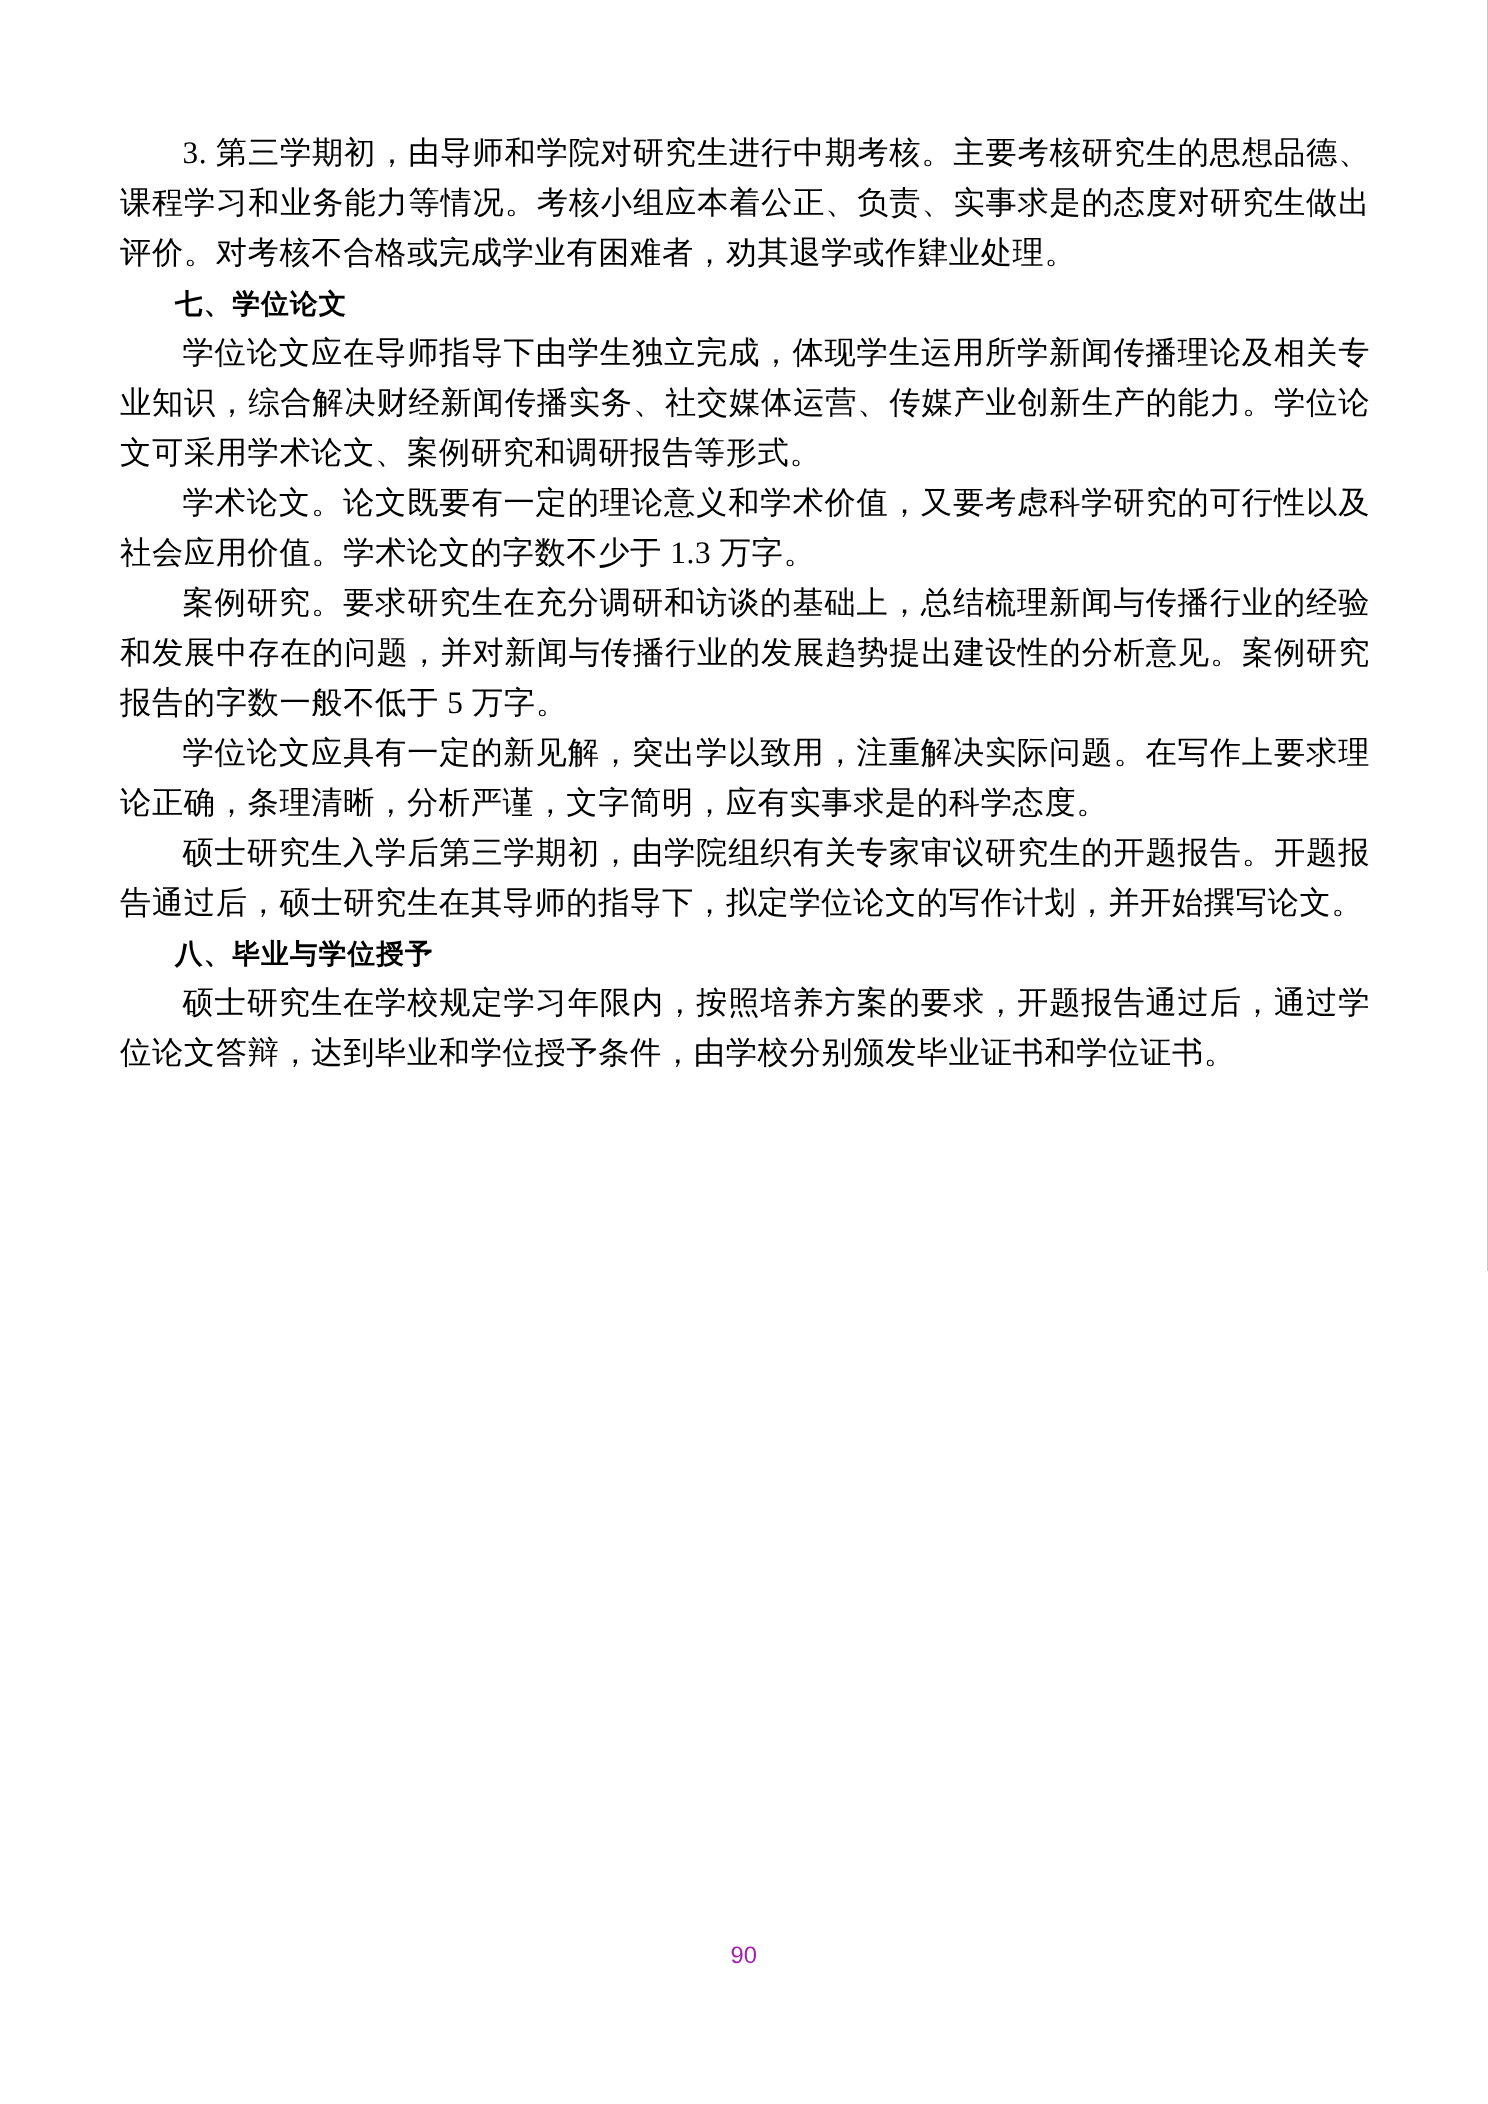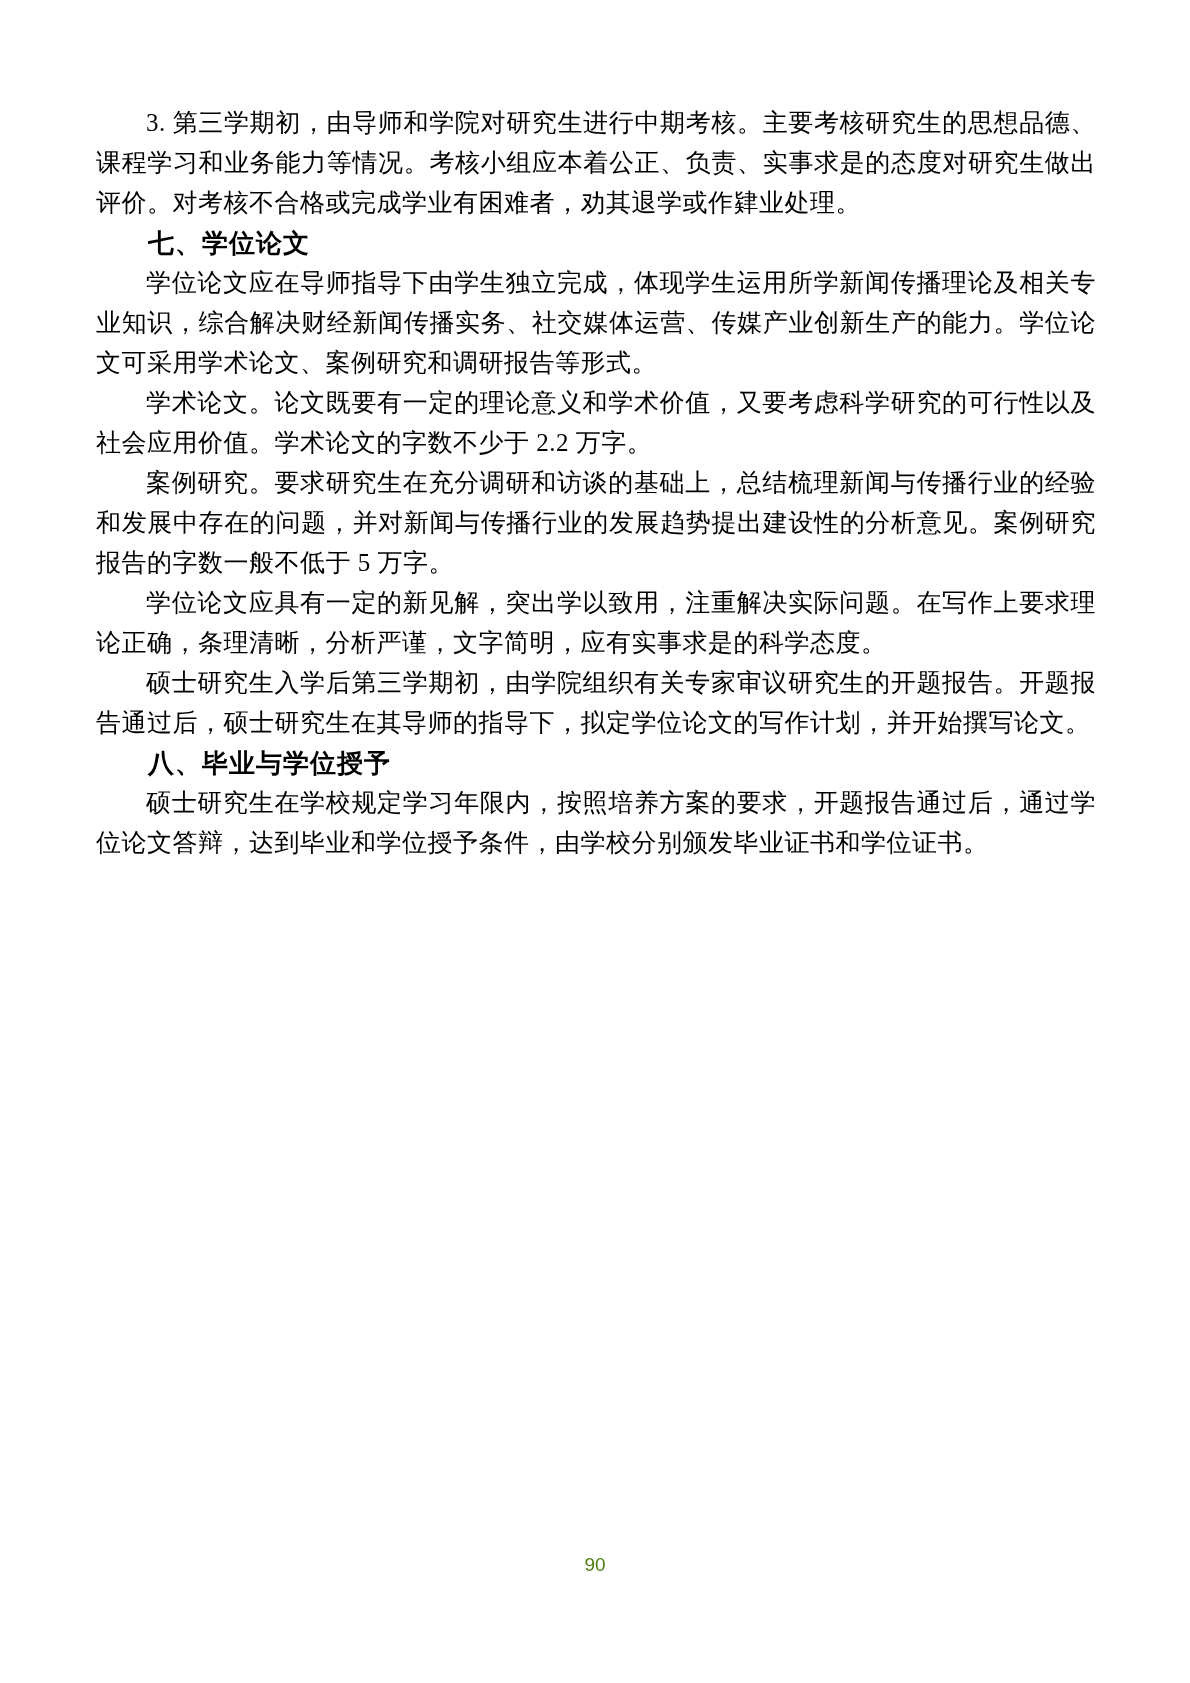--- a/index.html
+++ b/index.html
@@ -27,48 +27,48 @@
     margin: 0;
     font-size: 25px;
     line-height: 40px;
     text-align: justify;
     text-indent: 2em;
     letter-spacing: 0.5px;
     word-break: break-all;
   }
   .heading {
     margin: 0;
-    font-size: 26px;
+    font-size: 22px;
     line-height: 40px;
     font-weight: 700;
     text-indent: 2em;
     font-family: "Liberation Sans", "DejaVu Sans", sans-serif;
     letter-spacing: 1px;
   }
   .footer {
     position: absolute;
     top: 1552px;
     left: 0;
     width: 100%;
     text-align: center;
     font-size: 19px;
     line-height: 26px;
     font-family: "Liberation Sans", "DejaVu Sans", sans-serif;
-    color: #4d7c0f;
+    color: #a21caf;
   }
 </style>
 </head>
 <body>
 
 <div class="page">
   <div class="content">
     <p class="para">3. 第三学期初，由导师和学院对研究生进行中期考核。主要考核研究生的思想品德、课程学习和业务能力等情况。考核小组应本着公正、负责、实事求是的态度对研究生做出评价。对考核不合格或完成学业有困难者，劝其退学或作肄业处理。</p>
     <h2 class="heading">七、学位论文</h2>
     <p class="para">学位论文应在导师指导下由学生独立完成，体现学生运用所学新闻传播理论及相关专业知识，综合解决财经新闻传播实务、社交媒体运营、传媒产业创新生产的能力。学位论文可采用学术论文、案例研究和调研报告等形式。</p>
-    <p class="para">学术论文。论文既要有一定的理论意义和学术价值，又要考虑科学研究的可行性以及社会应用价值。学术论文的字数不少于 2.2 万字。</p>
+    <p class="para">学术论文。论文既要有一定的理论意义和学术价值，又要考虑科学研究的可行性以及社会应用价值。学术论文的字数不少于 1.3 万字。</p>
     <p class="para">案例研究。要求研究生在充分调研和访谈的基础上，总结梳理新闻与传播行业的经验和发展中存在的问题，并对新闻与传播行业的发展趋势提出建设性的分析意见。案例研究报告的字数一般不低于 5 万字。</p>
     <p class="para">学位论文应具有一定的新见解，突出学以致用，注重解决实际问题。在写作上要求理论正确，条理清晰，分析严谨，文字简明，应有实事求是的科学态度。</p>
     <p class="para">硕士研究生入学后第三学期初，由学院组织有关专家审议研究生的开题报告。开题报告通过后，硕士研究生在其导师的指导下，拟定学位论文的写作计划，并开始撰写论文。</p>
     <h2 class="heading">八、毕业与学位授予</h2>
     <p class="para">硕士研究生在学校规定学习年限内，按照培养方案的要求，开题报告通过后，通过学位论文答辩，达到毕业和学位授予条件，由学校分别颁发毕业证书和学位证书。</p>
   </div>
   <div class="footer">90</div>
 </div>
 
 </body></html>

